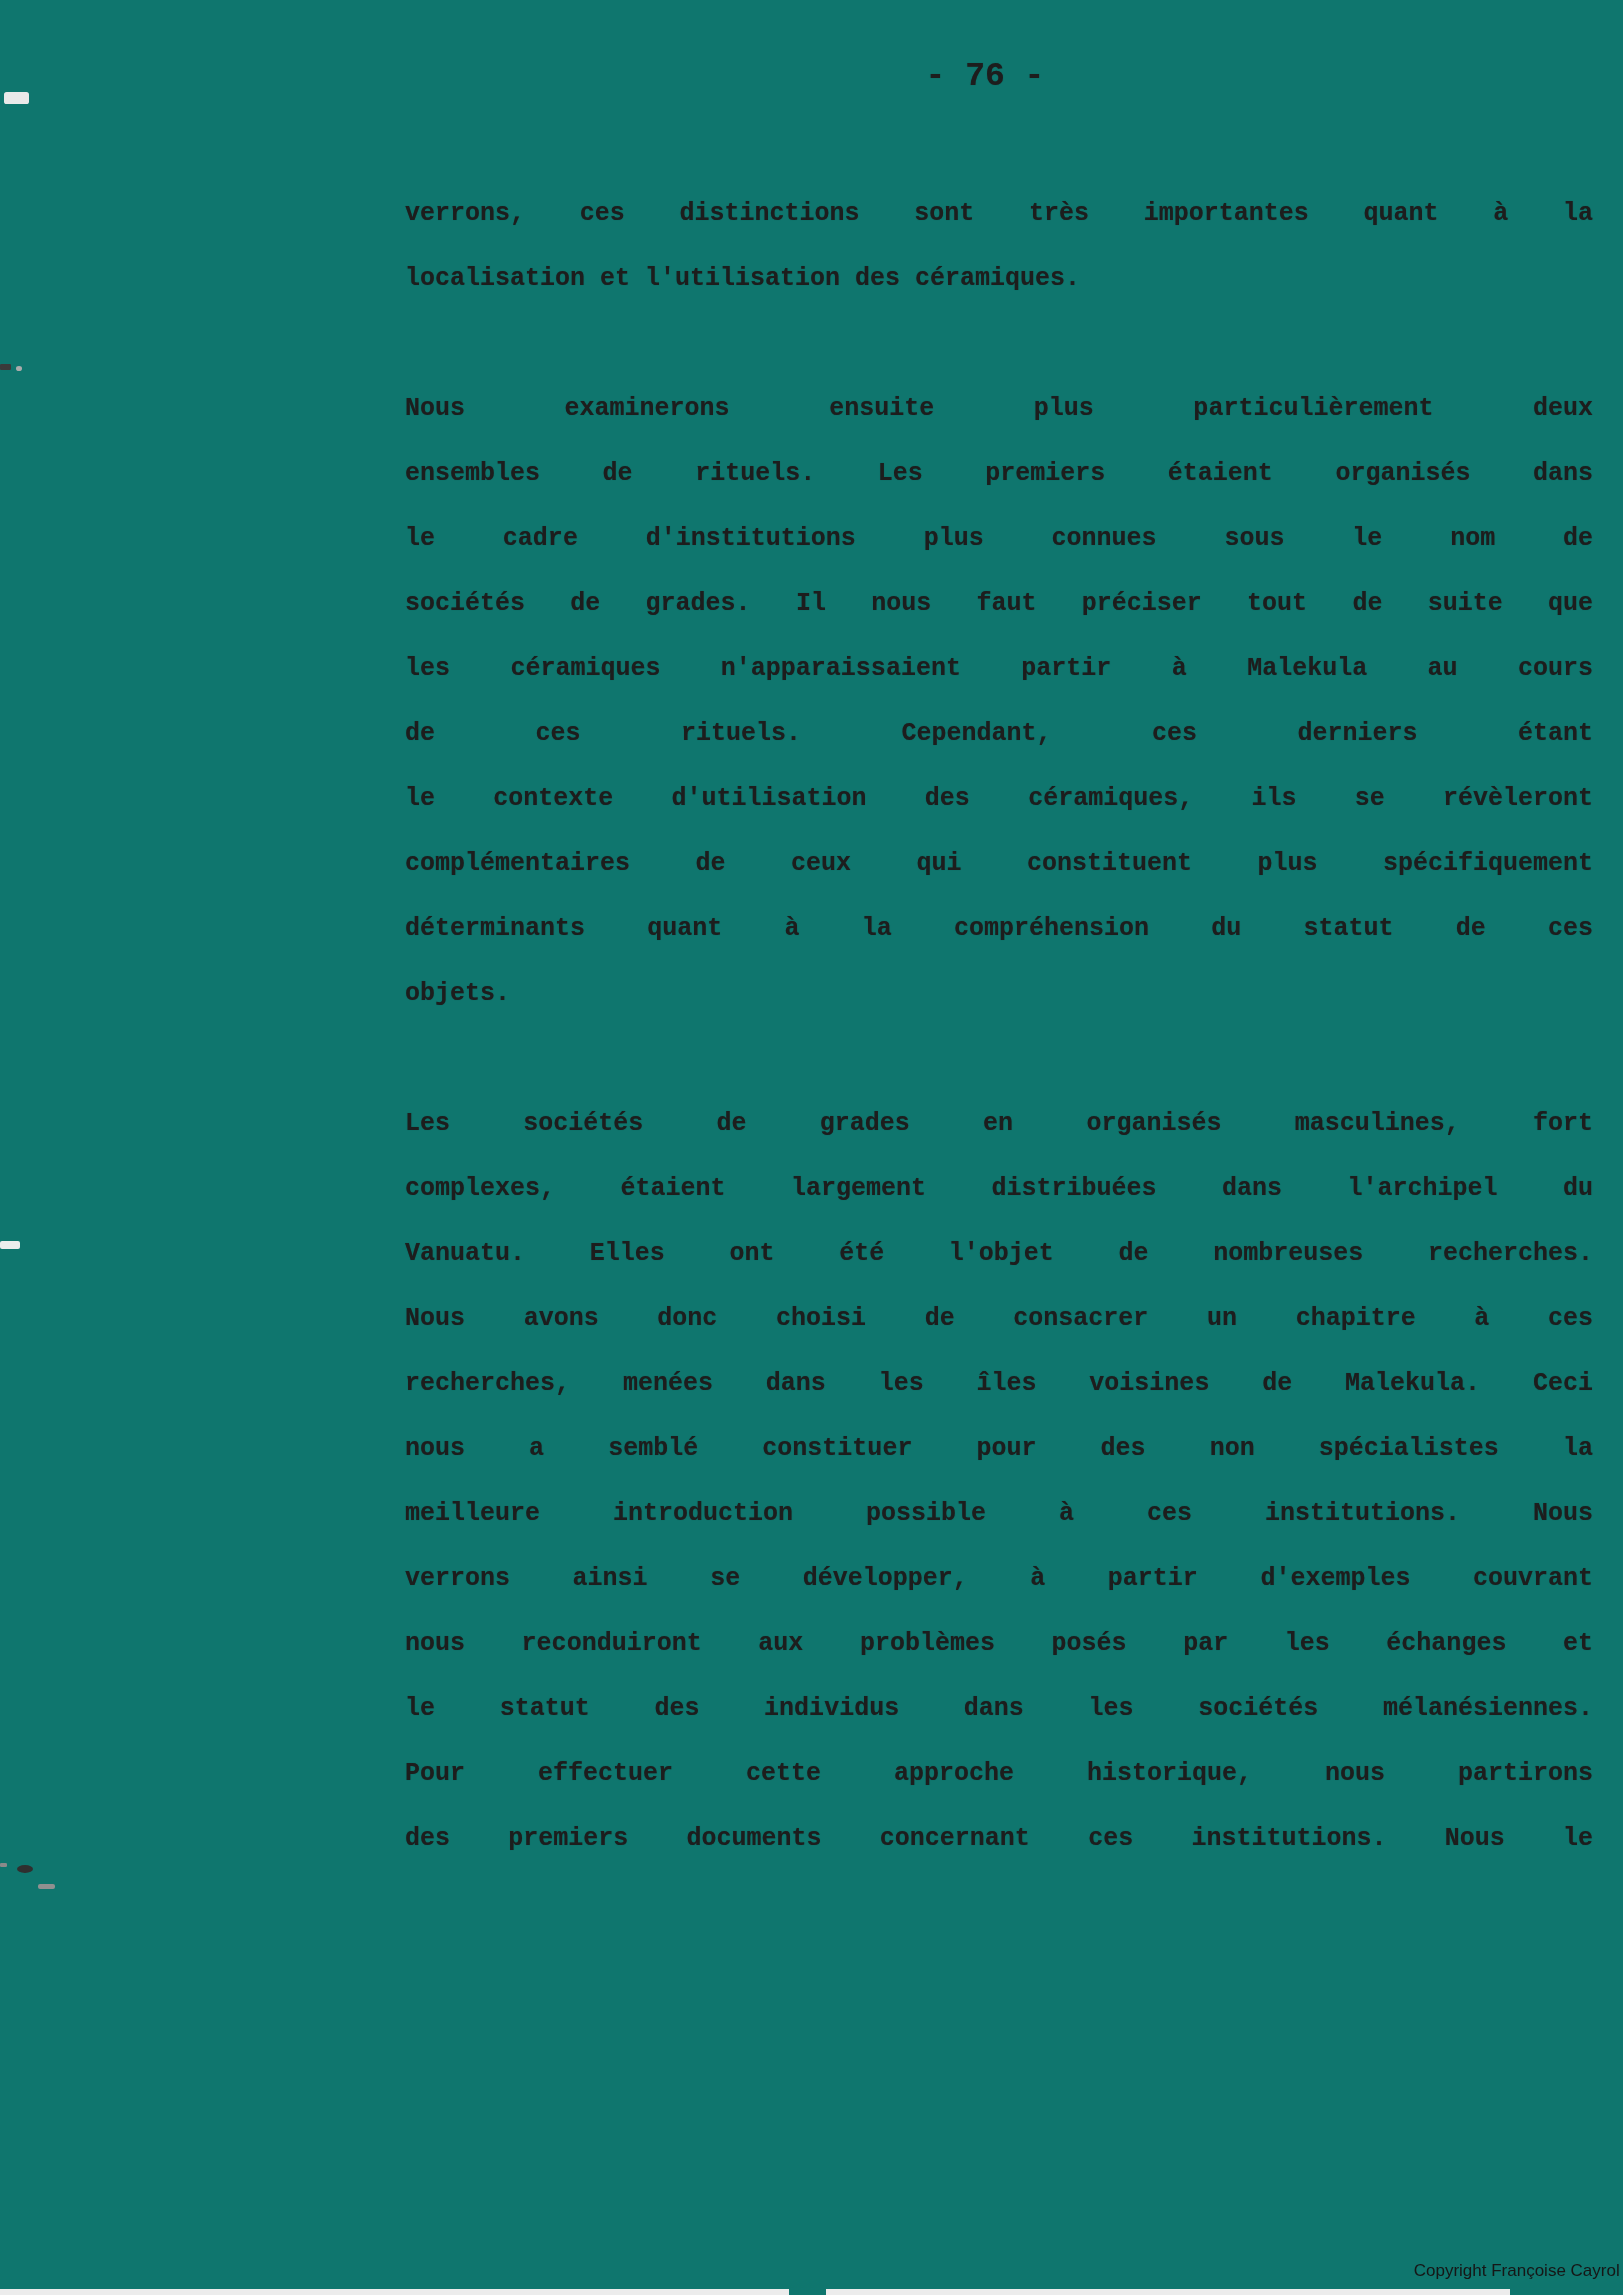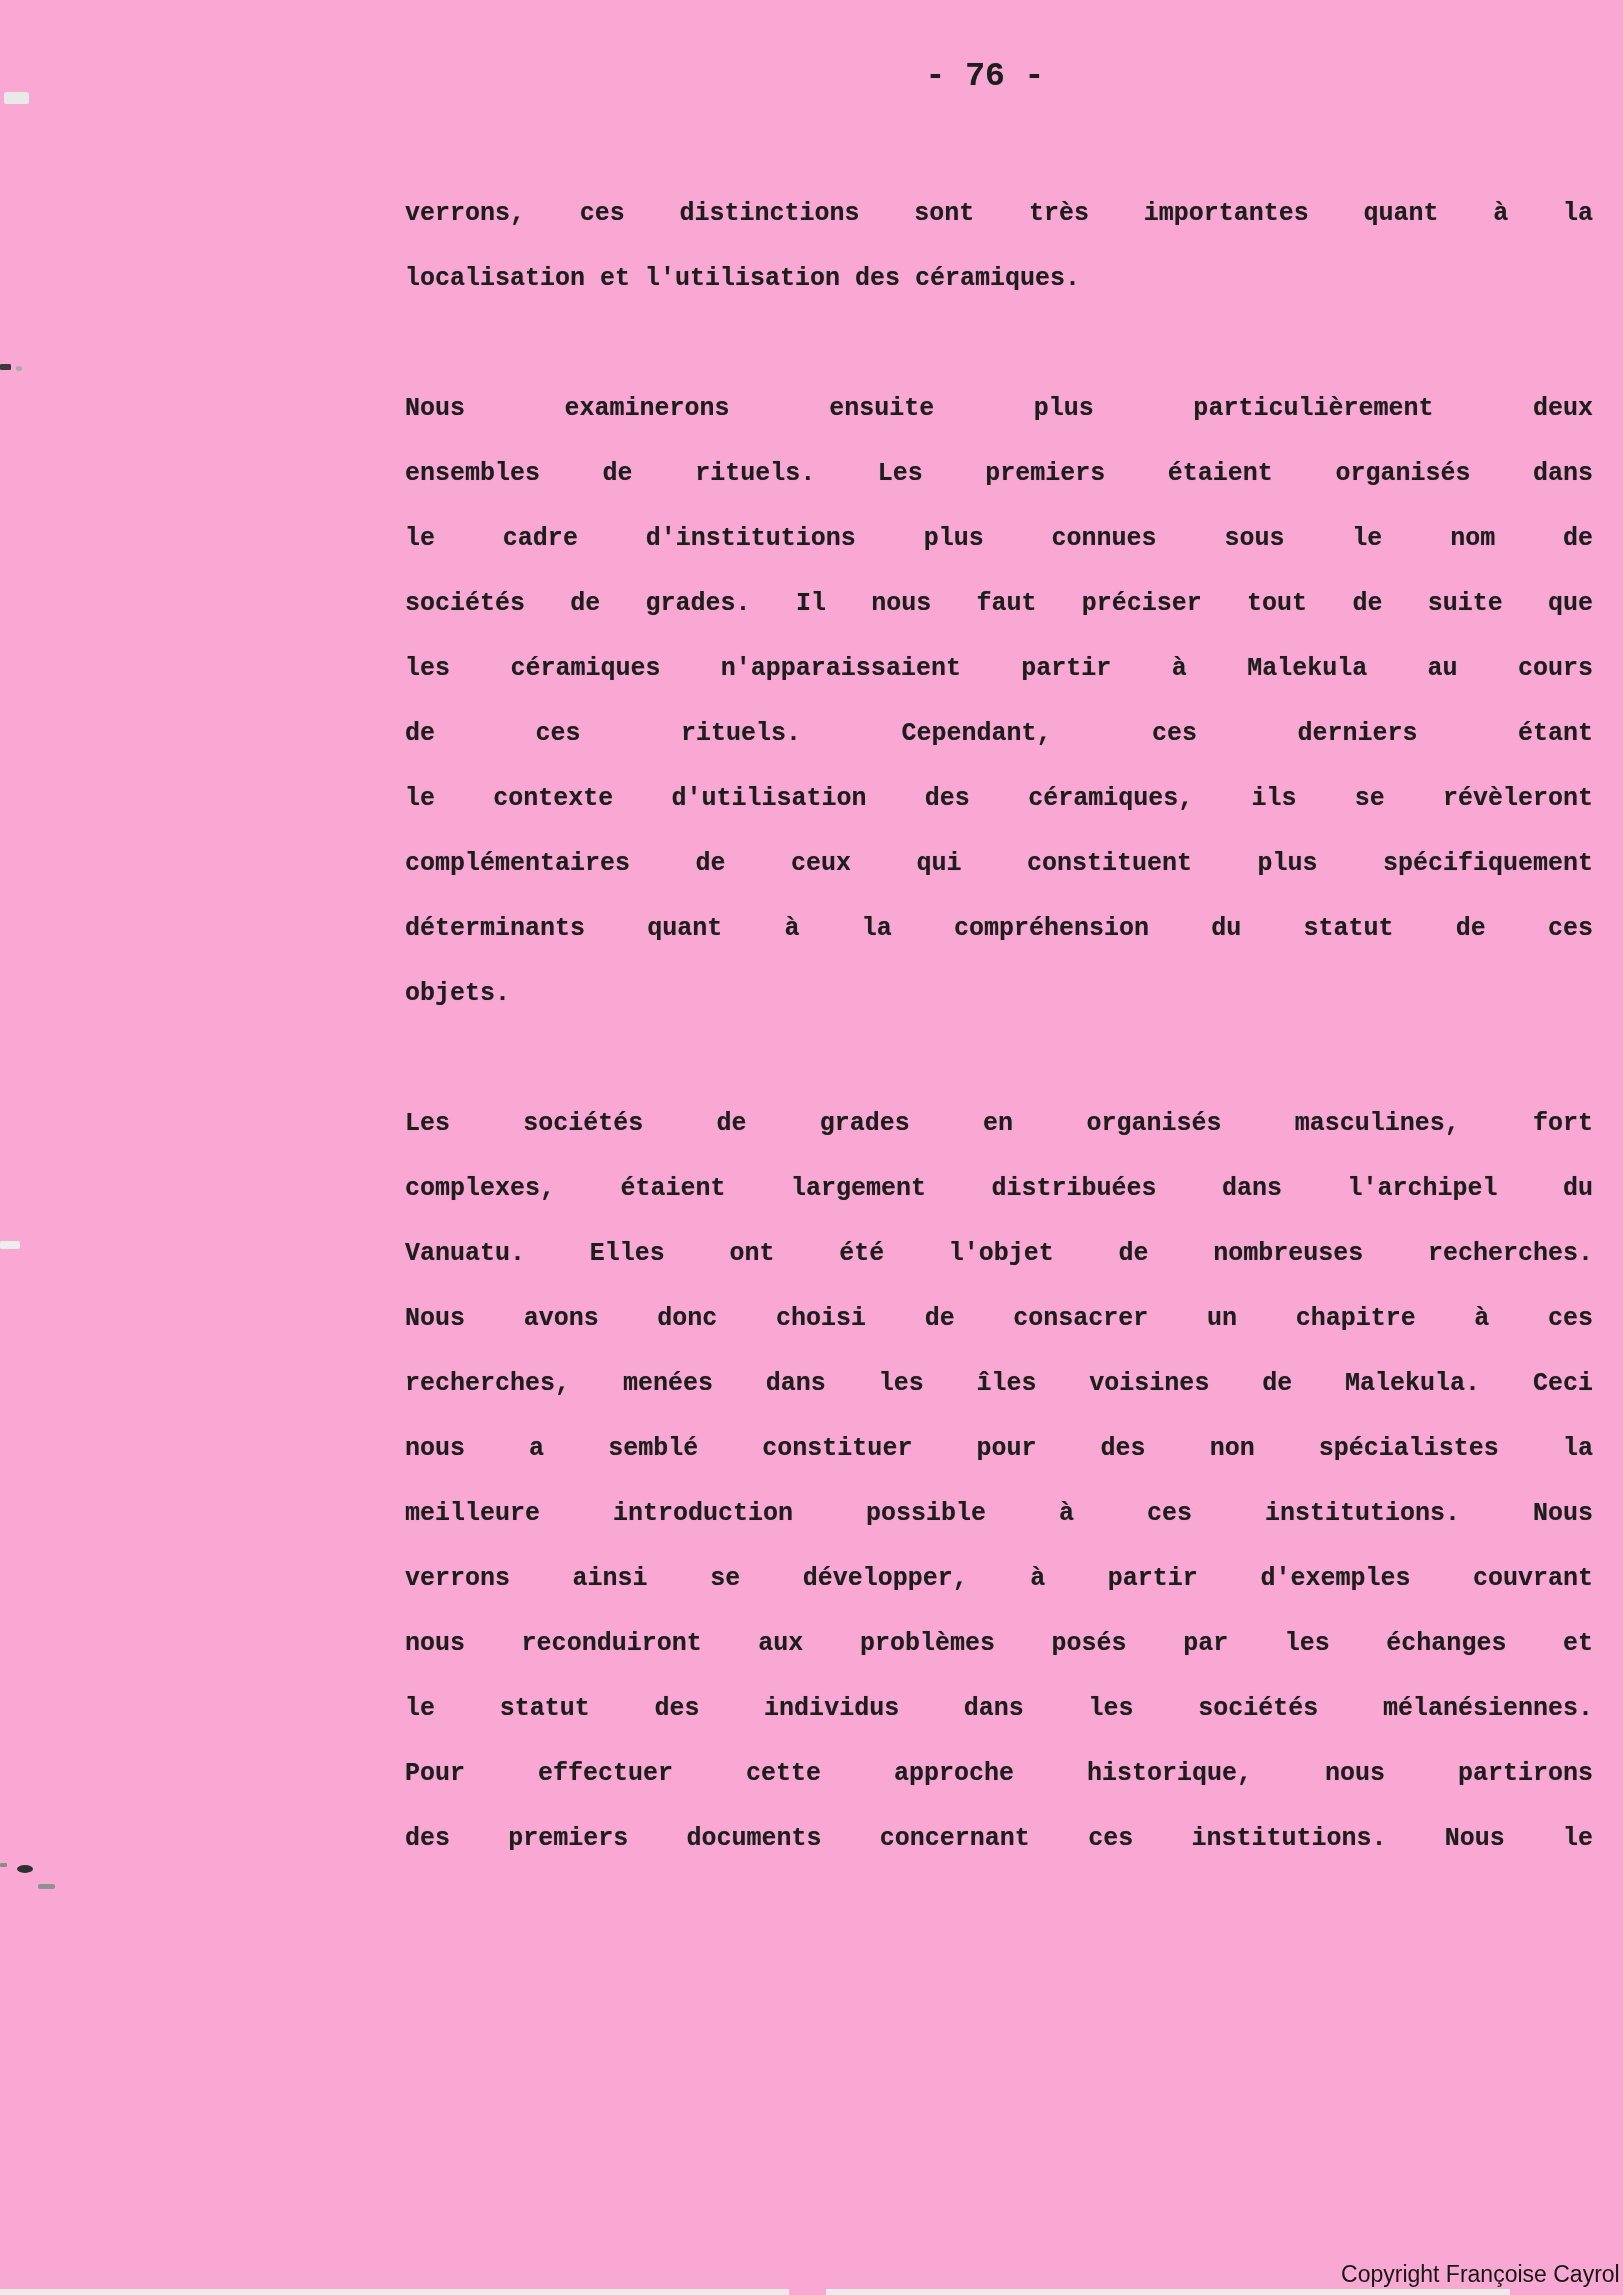--- a/index.html
+++ b/index.html
@@ -9,21 +9,21 @@
   body {
     width: 1623px;
     height: 2295px;
     position: relative;
     overflow: hidden;
     background: #f4f4f2;
   }
   .page {
     position: absolute;
     inset: 0;
-    background: #f9a8d4;
+    background: #0f766e;
   }
   
   .typew {
     font-family: "Liberation Mono", "DejaVu Sans Mono", monospace;
     font-weight: 700;
     color: #1d1d1d;
     text-shadow: 0 0 0.7px rgba(25,25,25,0.45);
   }
   .page-number {
     position: absolute;
@@ -53,21 +53,21 @@
   .line.end {
     text-align: left;
     text-align-last: left;
   }
   .copyright {
     position: absolute;
     top: 2261px;
     right: 3.3px;
     font-family: "Liberation Sans", sans-serif;
     font-weight: 400;
-    font-size: 23px;
+    font-size: 17px;
     color: #161616;
   }
   
   .edge-strip {
     position: absolute;
     bottom: 0;
     height: 6.5px;
     background: #ececec;
   }
   #strip-a { left: 0; width: 789px; }

